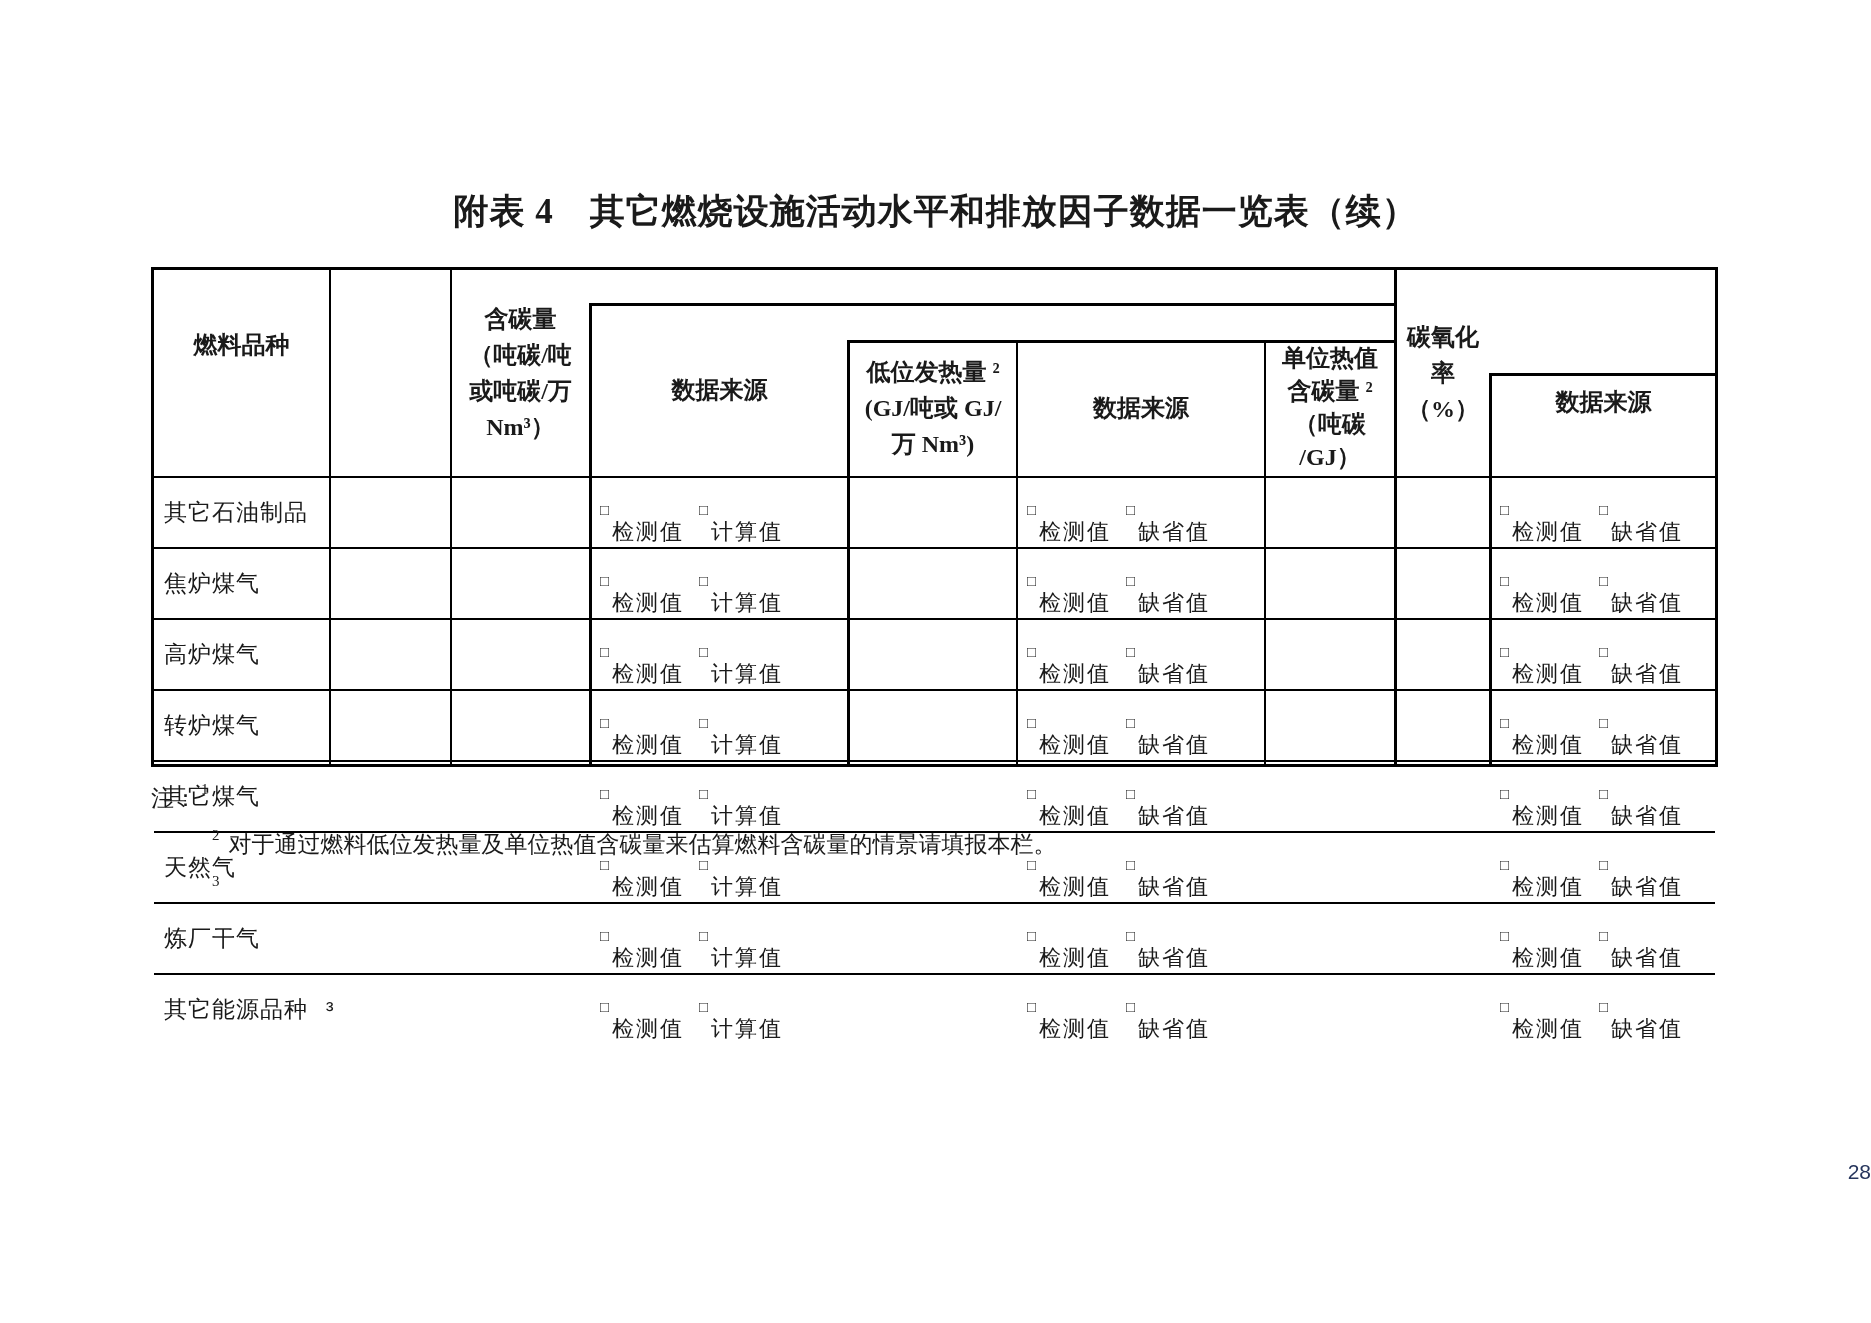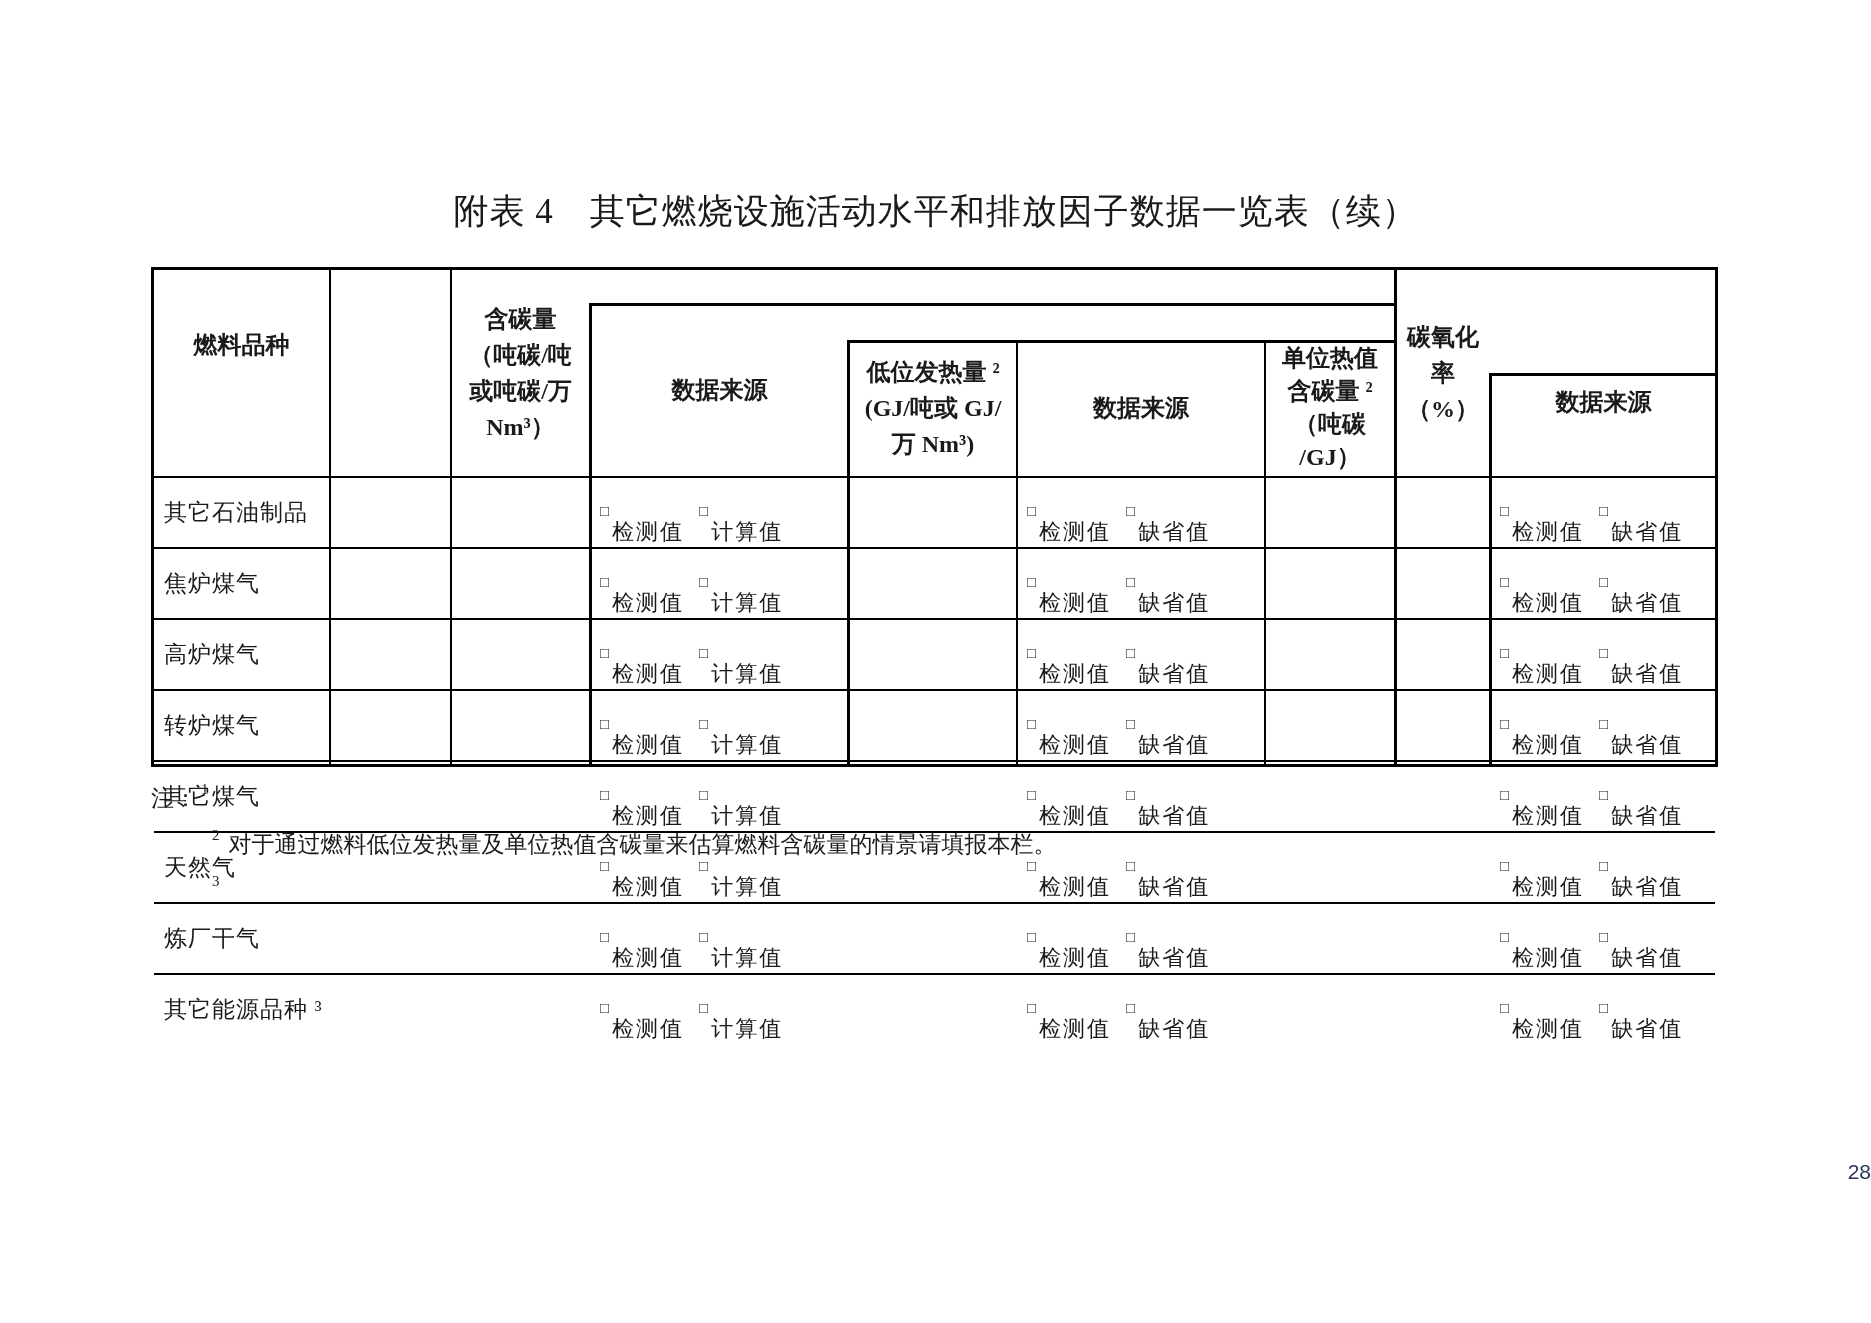--- a/index.html
+++ b/index.html
@@ -2,21 +2,21 @@
 <html><head>
 <meta charset="utf-8">
 <style>
   html,body{margin:0;padding:0;}
   body{
     width:1871px;height:1323px;background:#ffffff;position:relative;overflow:hidden;
     font-family:"Liberation Serif","DejaVu Serif",serif;color:#1a1a1a;
   }
   .doc-title{
     position:absolute;top:188px;left:0;width:1871px;text-align:center;
-    font-size:35px;font-weight:400;letter-spacing:1px;
+    font-size:35px;font-weight:700;letter-spacing:1px;
   }
   
   .grid-table{
     position:absolute;left:151px;top:267px;width:1567px;height:500px;
     border:3px solid #000;box-sizing:border-box;
   }
   .ln{position:absolute;background:#000;}
   .ln.v{width:2px;}
   .ln.h{height:2px;}
   .ln.thick.v{width:3px;}
@@ -29,20 +29,21 @@
   .hcell span{display:block;}
   
   .rows{
     position:absolute;left:0;top:206px;right:0;bottom:0;
     display:flex;flex-direction:column;
   }
   .trow{
     flex:1;display:grid;border-top:2px solid #000;
     grid-template-columns:177px 121px 139px 258px 169px 248px 130px 95px 1fr;
     align-items:center;
+    font-family:Liberation Mono, monospace;
   }
   .cell{height:100%;display:flex;align-items:center;box-sizing:border-box;}
   .cell.fuel{font-size:23px;padding-left:10px;letter-spacing:1px;white-space:nowrap;}
   .cell.cbcell{padding-left:9px;white-space:nowrap;}
   .pair{display:inline-flex;align-items:center;margin-right:15px;}
   .cbx{font-size:15px;line-height:1;margin-right:3px;position:relative;top:-1px;}
   .cblbl{font-size:22px;letter-spacing:2px;margin-top:39px;}
   
   .notes{position:absolute;left:151px;top:783px;font-size:23px;}
   .note-line{height:46px;display:flex;align-items:flex-start;white-space:nowrap;}

